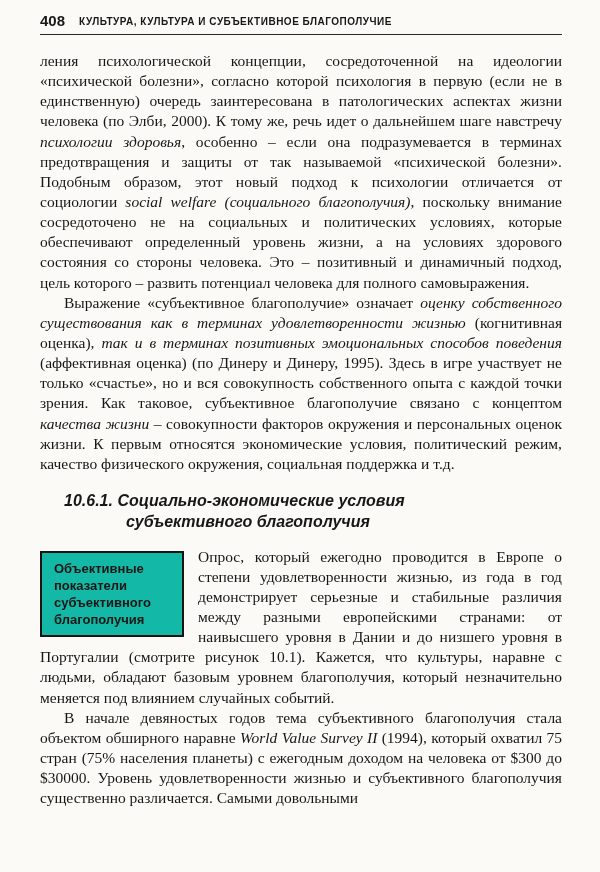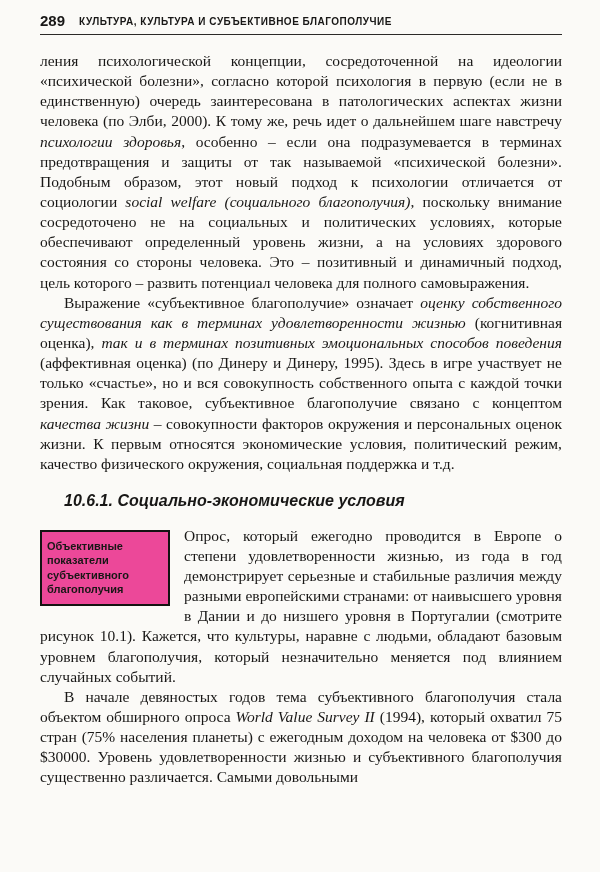--- a/index.html
+++ b/index.html
@@ -33,53 +33,54 @@
     font-weight:bold;font-style:italic;
     font-size:16px;line-height:1.3;
     margin:17px 0 14px 24px;
   }
   .section-heading .line2{margin-left:62px;}
   
   .note-box{
     float:left;
     width:116px;
     border:2px solid #141312;
-    padding:7px 5px;
+    padding:7px 12px;
     margin:4px 14px 4px 0;
     font-family:"Liberation Sans", sans-serif;
-    font-weight:bold;font-size:11px;line-height:1.32;
+    font-weight:bold;font-size:13px;line-height:1.32;
     text-align:left;text-indent:0;
-    background:#ec4899;
+    background:#14b8a6;
   }
 </style>
 </head>
 <body>
 
 <div class="page">
 
   <div class="header-row">
-    <span class="folio">289</span>
+    <span class="folio">408</span>
     <span class="running-title">КУЛЬТУРА, КУЛЬТУРА И СУБЪЕКТИВНОЕ БЛАГОПОЛУЧИЕ</span>
   </div>
   <hr class="header-rule">
 
   <div class="bodytext">
 
     <p><span>ления психологической концепции, сосредоточенной на идеологии «психической болезни», согласно которой психология в первую (если не в единственную) очередь заинтересована в патологических аспектах жизни человека (по Элби, 2000). К тому же, речь идет о дальнейшем шаге навстречу </span><em>психологии здоровья</em><span>, особенно – если она подразумевается в терминах предотвращения и защиты от так называемой «психической болезни». Подобным образом, этот новый подход к психологии отличается от социологии </span><em>social welfare</em><em> (социального благополучия)</em><span>, поскольку внимание сосредоточено не на социальных и политических условиях, которые обеспечивают определенный уровень жизни, а на условиях здорового состояния со стороны человека. Это – позитивный и динамичный подход, цель которого – развить потенциал человека для полного самовыражения.</span></p>
 
     <p class="indent"><span>Выражение «субъективное благополучие» означает </span><em>оценку собственного существования как в терминах удовлетворенности жизнью</em><span> (когнитивная оценка), </span><em>так и в терминах позитивных эмоциональных способов поведения</em><span> (аффективная оценка) (по Динеру и Динеру, 1995). Здесь в игре участвует не только «счастье», но и вся совокупность собственного опыта с каждой точки зрения. Как таковое, субъективное благополучие связано с концептом </span><em>качества жизни</em><span> – совокупности факторов окружения и персональных оценок жизни. К первым относятся экономические условия, политический режим, качество физического окружения, социальная поддержка и т.д.</span></p>
 
     <div class="section-heading">
       <div class="line1">10.6.1. Социально-экономические условия</div>
+      <div class="line2">субъективного благополучия</div>
     </div>
 
 
     <p>
       <span class="note-box">
         <span>Объективные показатели субъективного благополучия</span>
       </span>
       <span><span>Опрос, который ежегодно проводится в Европе о степени удовлетворенности жизнью, из года в год демонстрирует серьезные и стабильные различия между разными европейскими странами: от наивысшего уровня в Дании и до низшего уровня в Португалии (смотрите рисунок 10.1). Кажется, что культуры, наравне с людьми, обладают базовым уровнем благополучия, который незначительно меняется под влиянием случайных событий.</span></span>
     </p>
 
-    <p class="indent"><span>В начале девяностых годов тема субъективного благополучия стала объектом обширного опроса </span><em>World Value Survey II</em><span> (1994), который охватил 75 стран (75% населения планеты) с ежегодным доходом на человека от $300 до $30000. Уровень удовлетворенности жизнью и субъективного благополучия существенно различается. Самыми довольными</span></p>
+    <p class="indent"><span>В начале девяностых годов тема субъективного благополучия стала объектом обширного наравне </span><em>World Value Survey II</em><span> (1994), который охватил 75 стран (75% населения планеты) с ежегодным доходом на человека от $300 до $30000. Уровень удовлетворенности жизнью и субъективного благополучия существенно различается. Самыми довольными</span></p>
 
   </div>
 </div>
 
 </body></html>

